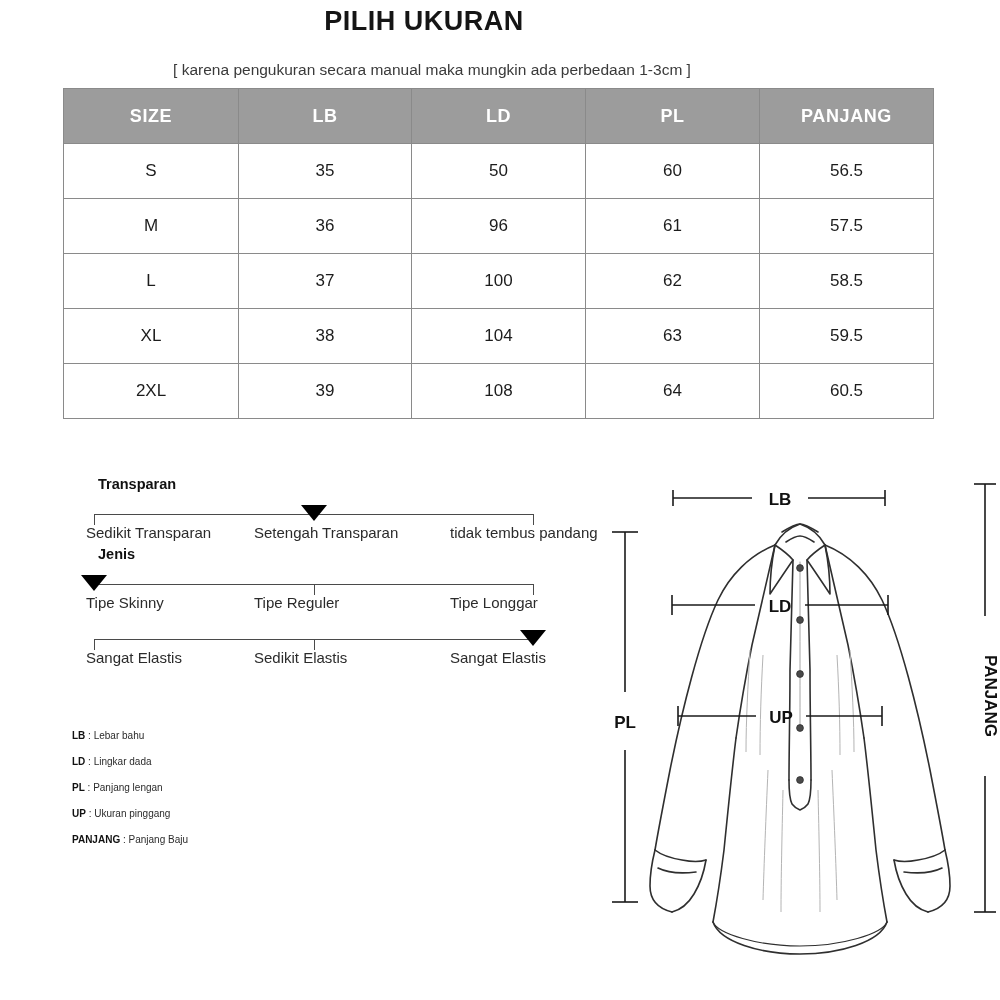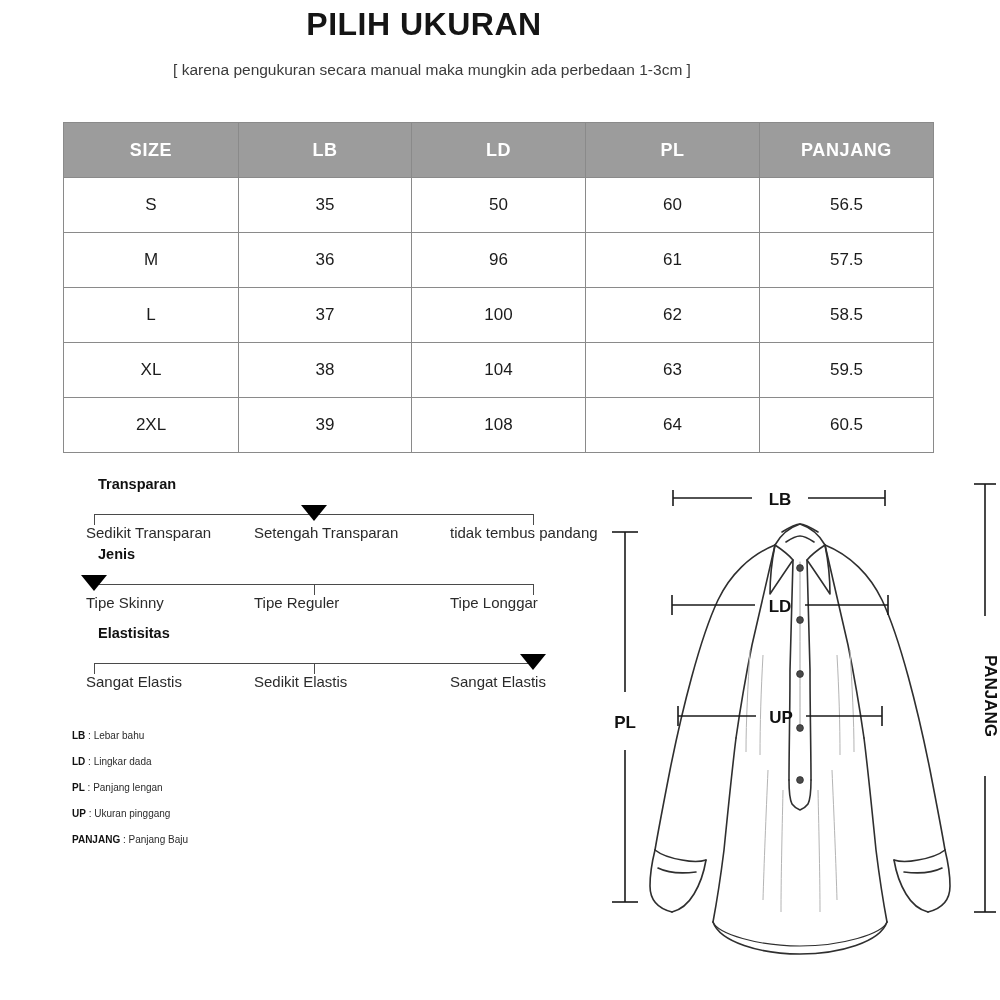--- a/index.html
+++ b/index.html
@@ -16,40 +16,40 @@
     overflow: hidden;
   }
 
   
   #page-title {
     position: absolute;
     top: 6px;
     left: 0;
     width: 848px;
     text-align: center;
-    font-size: 32px;
+    font-size: 27px;
     font-weight: bold;
     letter-spacing: 0.5px;
     color: #151515;
   }
   #page-subtitle {
     position: absolute;
     top: 61px;
     left: 0;
     width: 864px;
     text-align: center;
     font-size: 15.5px;
     color: #3a3a3a;
   }
 
   
   #size-table {
     position: absolute;
     left: 63px;
-    top: 122px;
+    top: 88px;
     width: 870px;
     border-collapse: collapse;
     table-layout: fixed;
   }
   #size-table th, #size-table td {
     border: 1px solid #8a8a8a;
     text-align: center;
     font-size: 17px;
     color: #1c1c1c;
   }
@@ -261,21 +261,20 @@
     <div class="marker pos-left"></div>
   </div>
   <div class="slider-labels">
     <span class="sl-0">Tipe Skinny</span>
     <span class="sl-1">Tipe  Reguler</span>
     <span class="sl-2">Tipe Longgar</span>
   </div>
 </div>
 
 <div class="slider-block" style="top:625px">
-  <div class="slider-title">Elastisitas</div>
   <div class="slider-track-wrap">
     <div class="track-line"></div>
     <div class="tick left"></div>
     <div class="tick mid"></div>
     <div class="marker pos-right"></div>
   </div>
   <div class="slider-labels">
     <span class="sl-0">Sangat Elastis</span>
     <span class="sl-1">Sedikit Elastis</span>
     <span class="sl-2">Sangat  Elastis</span>

